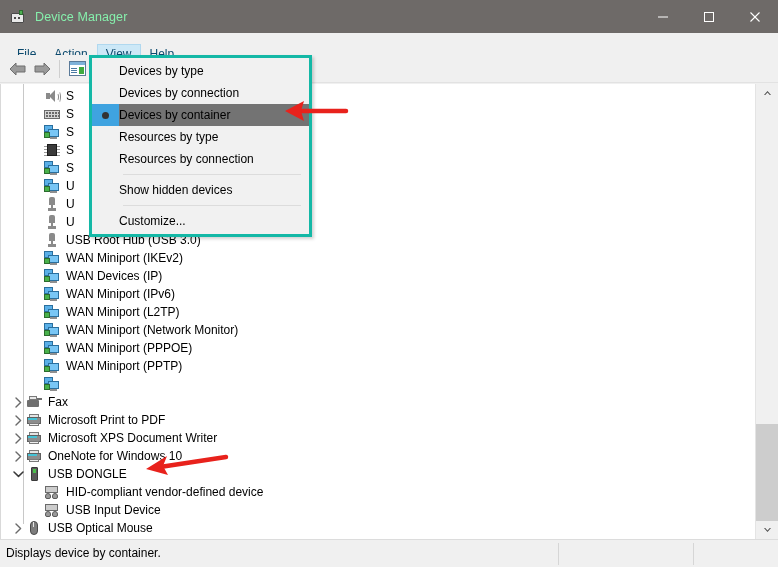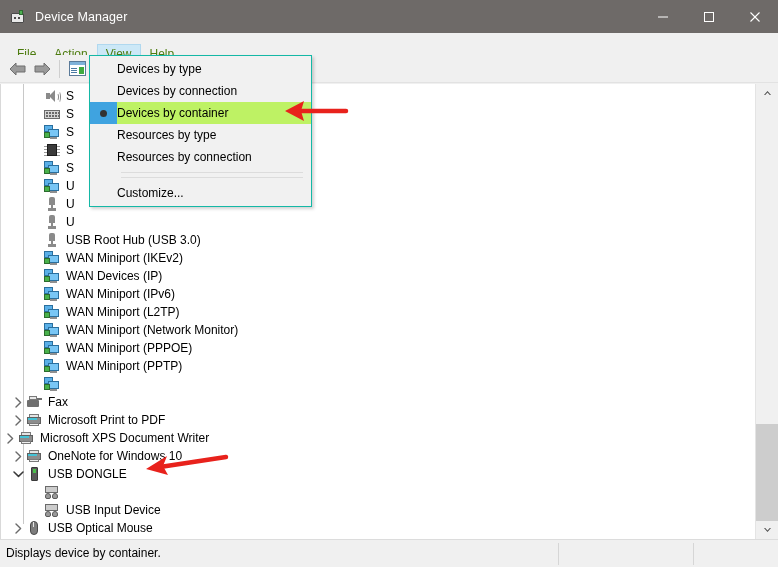--- a/index.html
+++ b/index.html
@@ -58,21 +58,21 @@
   .title-icon .d1, .title-icon .d2 {
     position: absolute;
     width: 2px; height: 2px;
     background: #4a4a4a;
     top: 8px;
   }
   .title-icon .d1 { left: 4px; }
   .title-icon .d2 { left: 8px; }
   .title-text {
     margin-left: 9px;
-    color: #ffffff;
+    color: #86efac;
     font-size: 12.5px;
     letter-spacing: 0.1px;
   }
   .win-buttons {
     position: absolute;
     right: 0; top: 0;
     height: 33px;
     display: flex;
   }
   .win-btn {
@@ -91,21 +91,21 @@
     width: 778px; height: 22px;
     background: #f0f0f0;
     display: flex;
     align-items: center;
     padding-left: 8px;
     box-sizing: border-box;
   }
   .menubar-item {
     padding: 3px 9px 3px 9px;
     font-size: 12px;
-    color: #4d7c0f;
+    color: #0c4a6e;
     line-height: 14px;
     margin-top: 20px;
   }
   .menubar-item.active {
     background: #cce8f7;
     border: 1px solid #b0d8ef;
     padding: 2px 8px 2px 8px;
   }
 
   
@@ -467,21 +467,21 @@
     width: 1px; height: 22px;
     background: #d6d6d6;
   }
 
   
   .dropdown {
     position: absolute;
     left: 89px; top: 55px;
     width: 223px;
     background: #f1f1f1;
-    border: 1px solid #14b8a6;
+    border: 3px solid #14b8a6;
     box-shadow: 2px 2px 3px rgba(0,0,0,0.18);
     box-sizing: border-box;
     padding: 2px 0;
     z-index: 40;
   }
   .menu-item {
     position: relative;
     height: 22px;
     display: flex;
     align-items: center;
@@ -492,21 +492,21 @@
   .menu-gutter {
     width: 27px;
     height: 22px;
     display: flex;
     align-items: center;
     justify-content: center;
     flex: none;
   }
   .menu-label { line-height: 22px; }
   .menu-item.selected {
-    background: #bef264;
+    background: #737373;
   }
   .menu-item.selected .menu-gutter {
     background: #3fa3e0;
   }
   .radio-dot {
     width: 7px; height: 7px;
     border-radius: 50%;
     background: #333333;
   }
   .menu-sep {
@@ -827,21 +827,21 @@
             <div class="icon-wrap">
               <div class="ic ic-prn">
                 <div class="top"></div>
                 <div class="body"></div>
                 <div class="strip"></div>
                 <div class="out"></div>
               </div>
             </div>
             <span class="row-label">Microsoft Print to PDF</span>
           </div>
-          <div class="row" style="top: 345px; left: 2px;">
+          <div class="row" style="top: 345px; left: 10px;">
             <div class="chev">
               <svg width="8" height="11" viewBox="0 0 8 11">
                 <path d="M2 1 L6.6 5.5 L2 10" fill="none" stroke="#6a6a6a" stroke-width="1.4" stroke-linecap="round" stroke-linejoin="round"></path>
               </svg>
             </div>
             <div class="icon-wrap">
               <div class="ic ic-prn">
                 <div class="top"></div>
                 <div class="body"></div>
                 <div class="strip"></div>
@@ -882,20 +882,21 @@
           </div>
           <div class="row" style="top: 399px; left: 28px;">
             <div class="chev"></div>
             <div class="icon-wrap">
               <div class="ic ic-hid">
                 <div class="kb"></div>
                 <div class="m1"></div>
                 <div class="m2"></div>
               </div>
             </div>
+            <span class="row-label">HID-compliant vendor-defined device</span>
           </div>
           <div class="row" style="top: 417px; left: 28px;">
             <div class="chev"></div>
             <div class="icon-wrap">
               <div class="ic ic-hid">
                 <div class="kb"></div>
                 <div class="m1"></div>
                 <div class="m2"></div>
               </div>
             </div>
@@ -953,20 +954,24 @@
         </div>
         <div class="menu-item">
           <div class="menu-gutter"></div>
           <span class="menu-label">Resources by type</span>
         </div>
         <div class="menu-item">
           <div class="menu-gutter"></div>
           <span class="menu-label">Resources by connection</span>
         </div>
         <div class="menu-sep"></div>
+        <div class="menu-item">
+          <div class="menu-gutter"></div>
+          <span class="menu-label">Show hidden devices</span>
+        </div>
         <div class="menu-sep"></div>
         <div class="menu-item">
           <div class="menu-gutter"></div>
           <span class="menu-label">Customize...</span>
         </div>
       </div>
   </div>
 
   <svg class="annot" style="left:282px; top:98px;" width="70" height="26" viewBox="0 0 70 26">
     <line x1="64" y1="13" x2="14" y2="13" stroke="#e8221c" stroke-width="4.5" stroke-linecap="round"></line>

